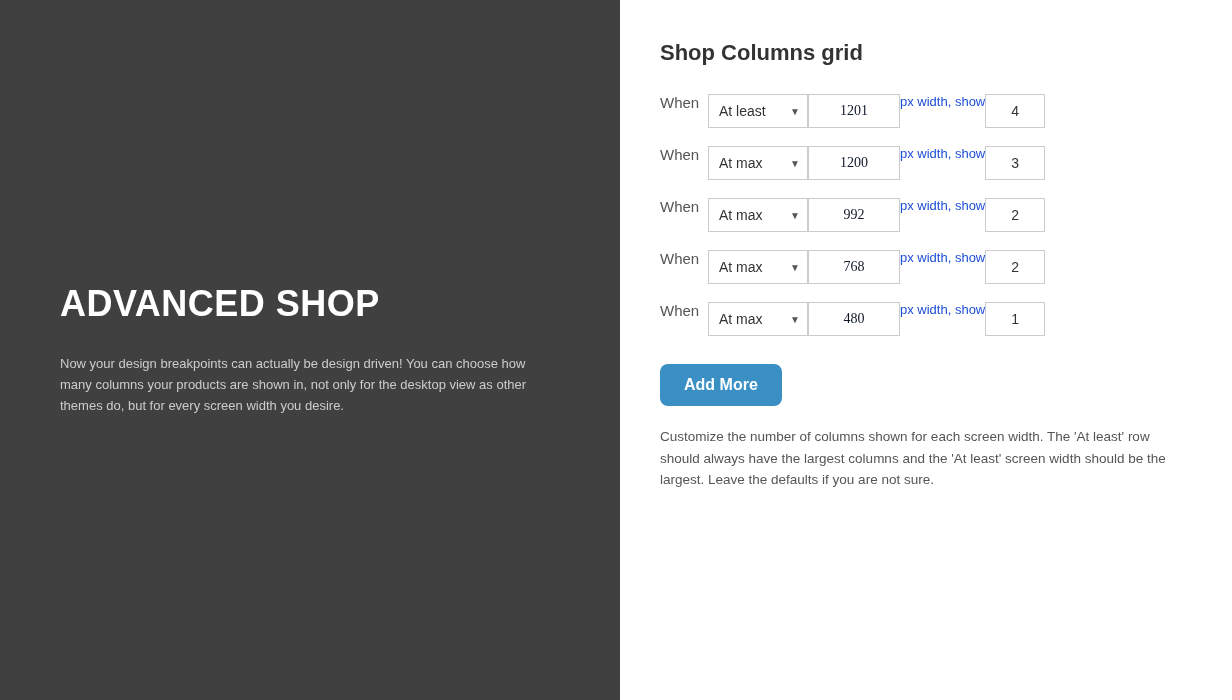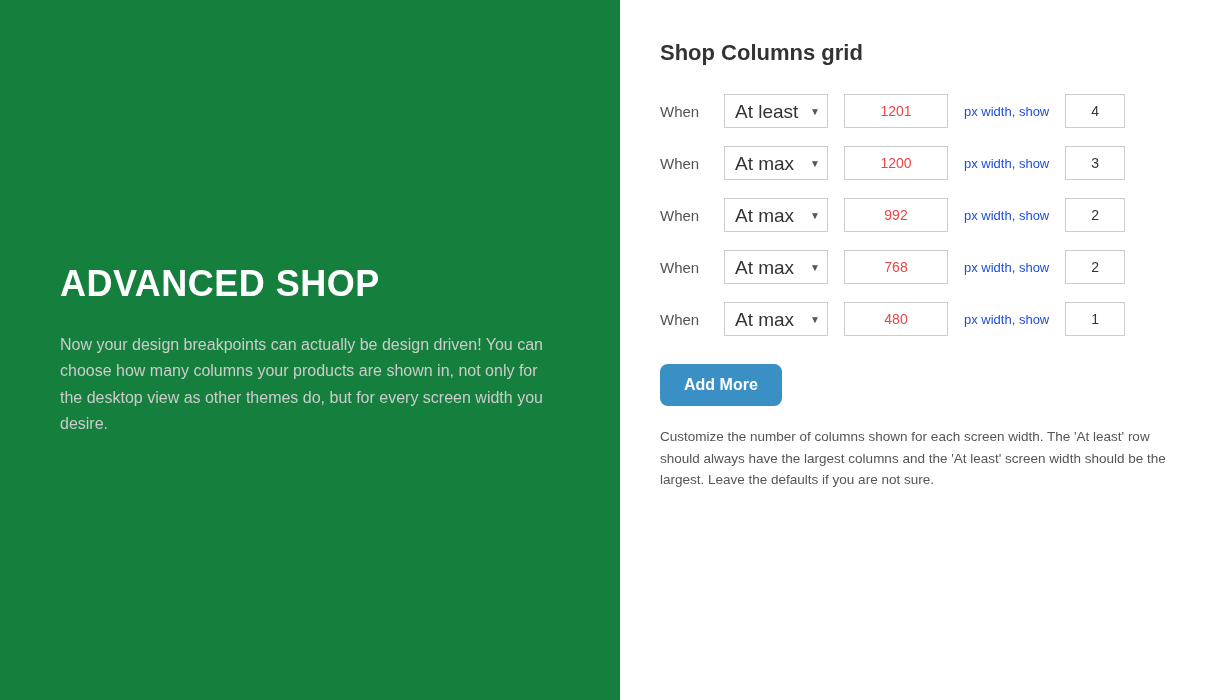--- a/index.html
+++ b/index.html
@@ -13,109 +13,109 @@
       height: 700px;
       overflow: hidden;
       font-family: -apple-system, BlinkMacSystemFont, 'Segoe UI', sans-serif;
       display: flex;
       background: #2d2d2d;
     }
 
     .left-panel {
       width: 620px;
       min-width: 620px;
-      background: #15803d;
+      background: #404040;
       padding: 80px 60px;
       display: flex;
       flex-direction: column;
       justify-content: center;
     }
 
     .main-title {
       color: #ffffff;
       font-size: 36px;
       font-weight: 900;
       line-height: 1.15;
       text-transform: uppercase;
       letter-spacing: 0.5px;
       margin-bottom: 28px;
       font-family: 'Arial Black', Arial, sans-serif;
     }
 
     .description {
       color: #cccccc;
-      font-size: 16px;
+      font-size: 13px;
       line-height: 1.65;
       font-weight: 400;
     }
 
     .right-panel {
       flex: 1;
       background: #ffffff;
       padding: 40px 40px 30px 40px;
       overflow: hidden;
     }
 
     .section-title {
       font-size: 22px;
       font-weight: 600;
       color: #333333;
       margin-bottom: 28px;
     }
 
     .grid-row {
       display: flex;
-      align-items: center;
       margin-bottom: 18px;
-      gap: 16px;
+      gap: 0;
     }
 
     .when-label {
       color: #555555;
       font-size: 15px;
       font-weight: 400;
       min-width: 48px;
     }
 
     .select-wrapper {
       position: relative;
       display: inline-block;
     }
 
     .condition-select {
       appearance: none;
       -webkit-appearance: none;
       background: #ffffff;
       border: 1px solid #cccccc;
       padding: 6px 28px 6px 10px;
-      font-size: 19px;
+      font-size: 14px;
       color: #333333;
       cursor: pointer;
       min-width: 100px;
       height: 34px;
     }
 
     .select-arrow {
       position: absolute;
       right: 8px;
       top: 50%;
       transform: translateY(-50%);
       pointer-events: none;
       font-size: 10px;
       color: #555;
     }
 
     .px-input {
       border: 1px solid #cccccc;
       padding: 6px 8px;
       font-size: 14px;
-      color: #ef4444;
-      width: 104px;
+      color: #0f172a;
+      width: 92px;
       height: 34px;
       text-align: center;
+      font-family: Liberation Serif, serif;
     }
 
     .px-label {
       color: #1d4ed8;
       font-size: 13px;
     }
 
     .show-input {
       border: 1px solid #cccccc;
       padding: 6px 8px;

